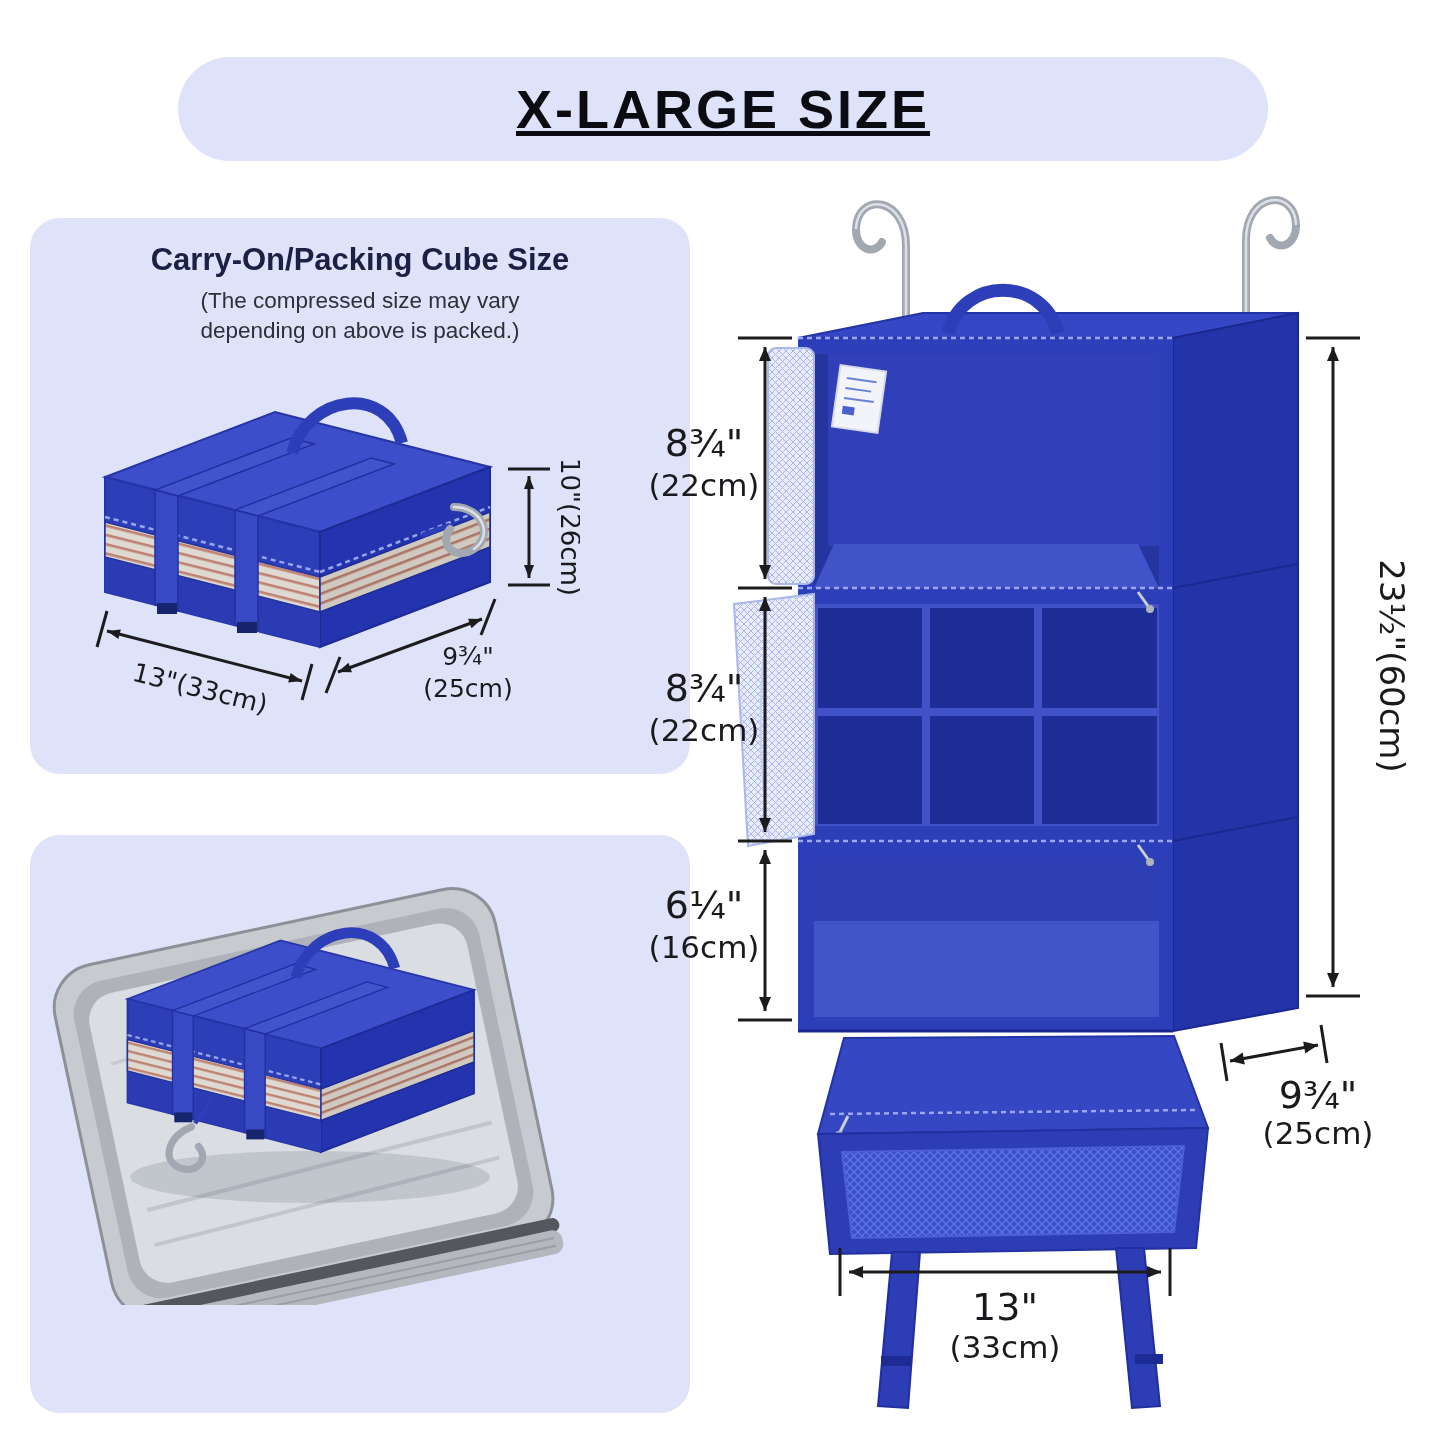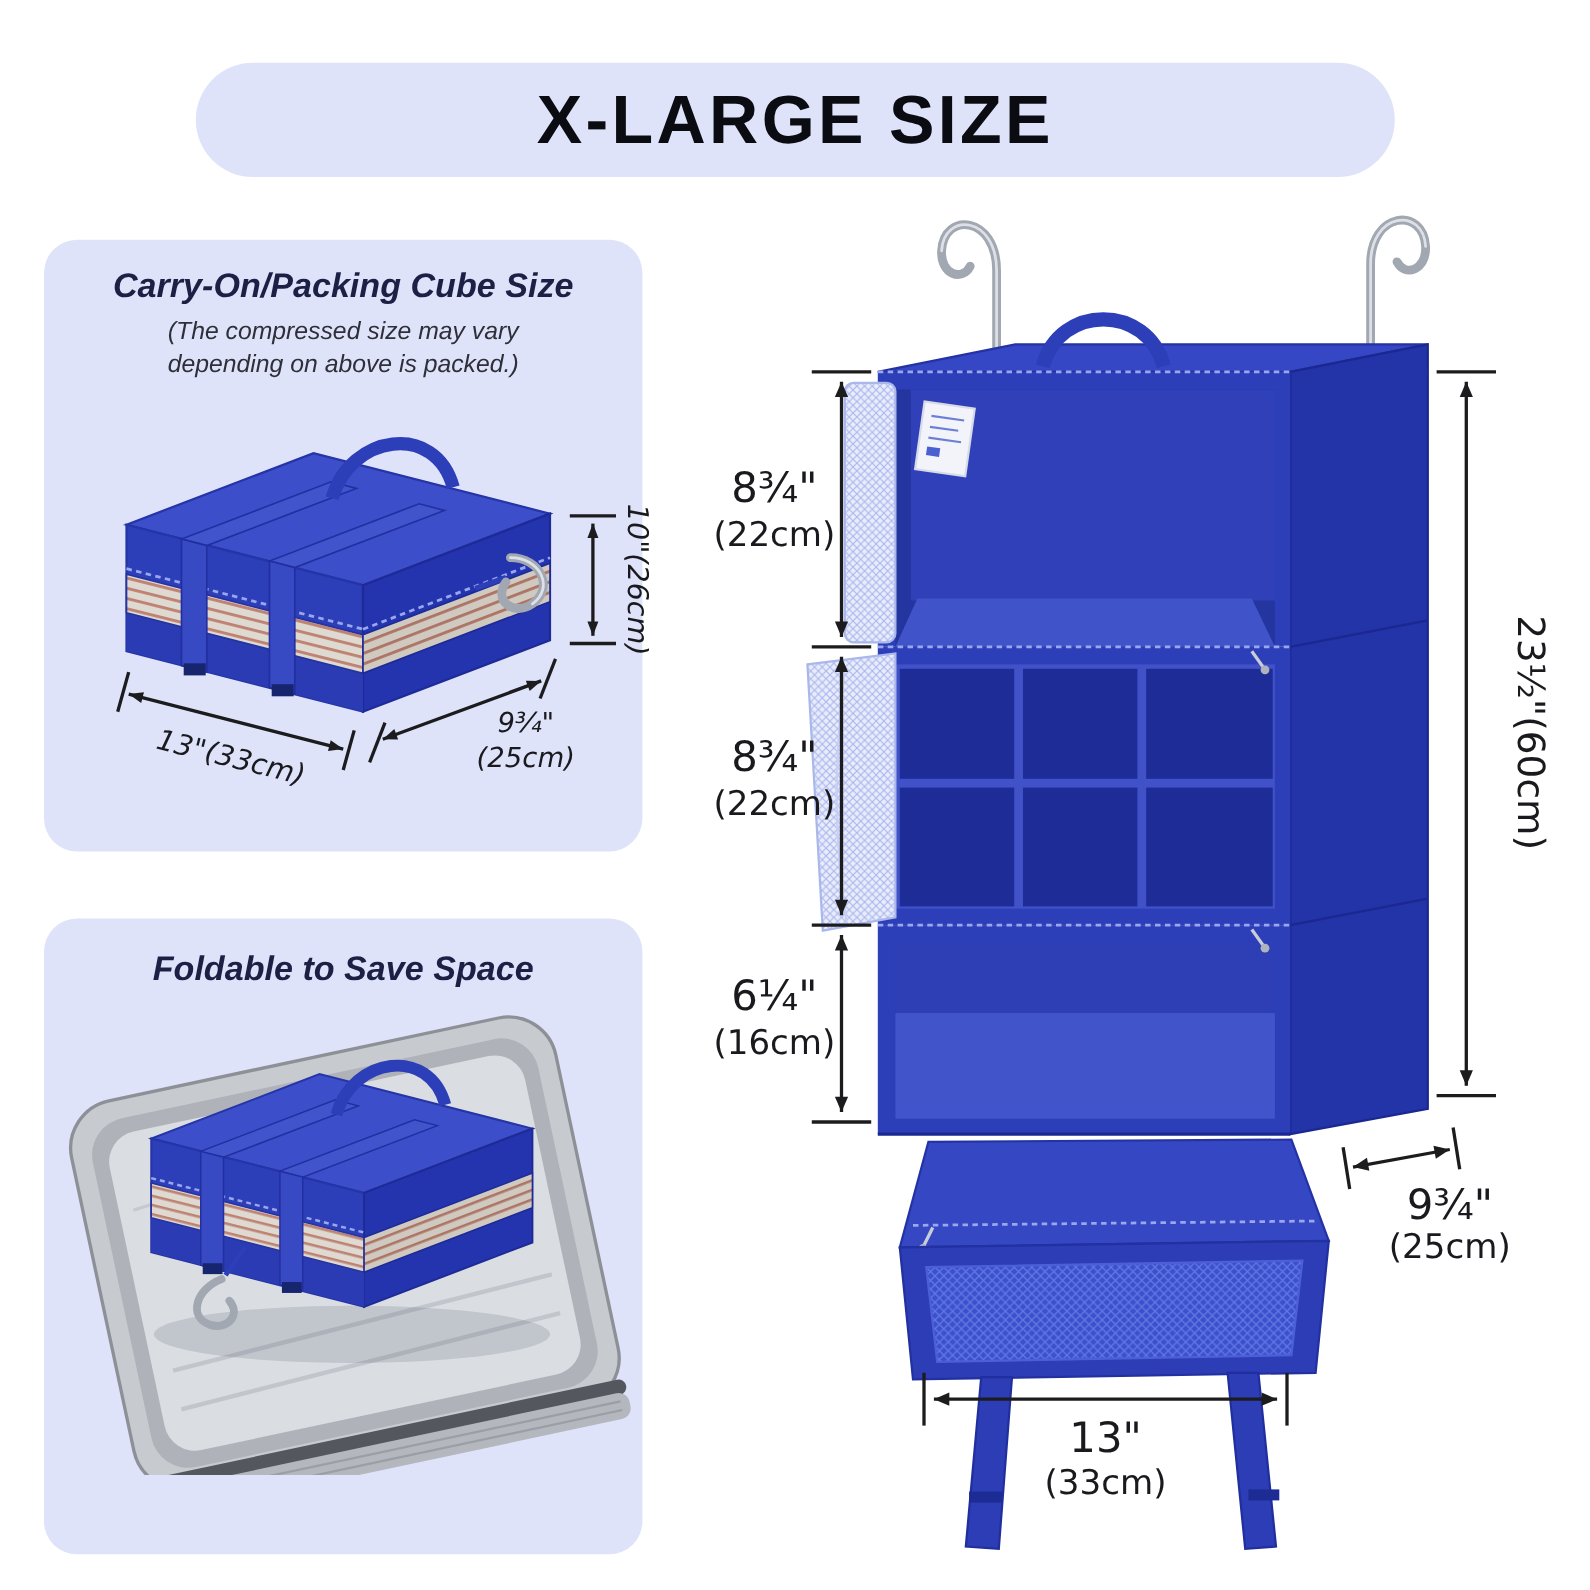--- a/index.html
+++ b/index.html
@@ -9,25 +9,25 @@
     font-family:"Liberation Sans", sans-serif;
     position:relative;
     overflow:hidden;
   }
   .banner {
     position:absolute; left:178px; top:57px; width:1090px; height:104px;
     background:#dee3fa; border-radius:52px;
     display:flex; align-items:center; justify-content:center;
   }
   .banner h1 {
-    font-size:62px; font-weight:bold; letter-spacing:3px; color:#0b0b12;
+    font-size:54px; font-weight:bold; letter-spacing:3px; color:#0b0b12;text-decoration:underline;
   }
   .card {
-    position:absolute; left:40px; width:544px;
-    background:#dee3fa; border-radius:30px; text-align:center;font-style:italic;
+    position:absolute; left:30px; width:660px;
+    background:#dee3fa; border-radius:30px; text-align:center;
   }
   .card1 { top:218px; height:556px; padding-top:24px; }
   .card2 { top:835px; height:578px; padding-top:28px; }
   .card h2 { font-size:31px; font-weight:bold; color:#1b2044; }
   .card .sub { font-size:22.5px; color:#2e2f38; line-height:1.32; margin-top:8px; }
   .illus  { display:block; width:550px; height:380px; margin-top:12px; }
   .illus2 { display:block; width:550px; height:430px; margin-top:12px; }
   .main-illus {
     position:absolute; left:618px; top:176px; width:790px; height:1240px;
   }
@@ -110,21 +110,20 @@
       <line class="tick" x1="310" y1="300" x2="296" y2="336"></line>
       <line class="tick" x1="465" y1="242" x2="451" y2="278"></line>
       <line class="dimline" x1="308" y1="315" x2="452" y2="262" marker-start="url(#ahC)" marker-end="url(#ahC)"></line>
       <text class="dim dimc1s" x="438" y="308" text-anchor="middle">9¾"</text>
       <text class="dim dimc1s" x="438" y="340" text-anchor="middle">(25cm)</text>
     </g>
   </svg>
 </div>
 
 <div class="card card2">
-  <h2>Foldable to Save Space</h2>
 
   <svg class="illus2" viewBox="0 0 550 430">
     <defs>
       <pattern id="stripeF2" width="14" height="9" patternUnits="userSpaceOnUse" patternTransform="rotate(14)">
         <rect width="14" height="9" fill="#ded9d1"></rect>
         <rect width="14" height="2.6" fill="#bf8172"></rect>
       </pattern>
       <pattern id="stripeR2" width="14" height="9" patternUnits="userSpaceOnUse" patternTransform="rotate(-21)">
         <rect width="14" height="9" fill="#cfc9c0"></rect>
         <rect width="14" height="2.6" fill="#ad7466"></rect>

